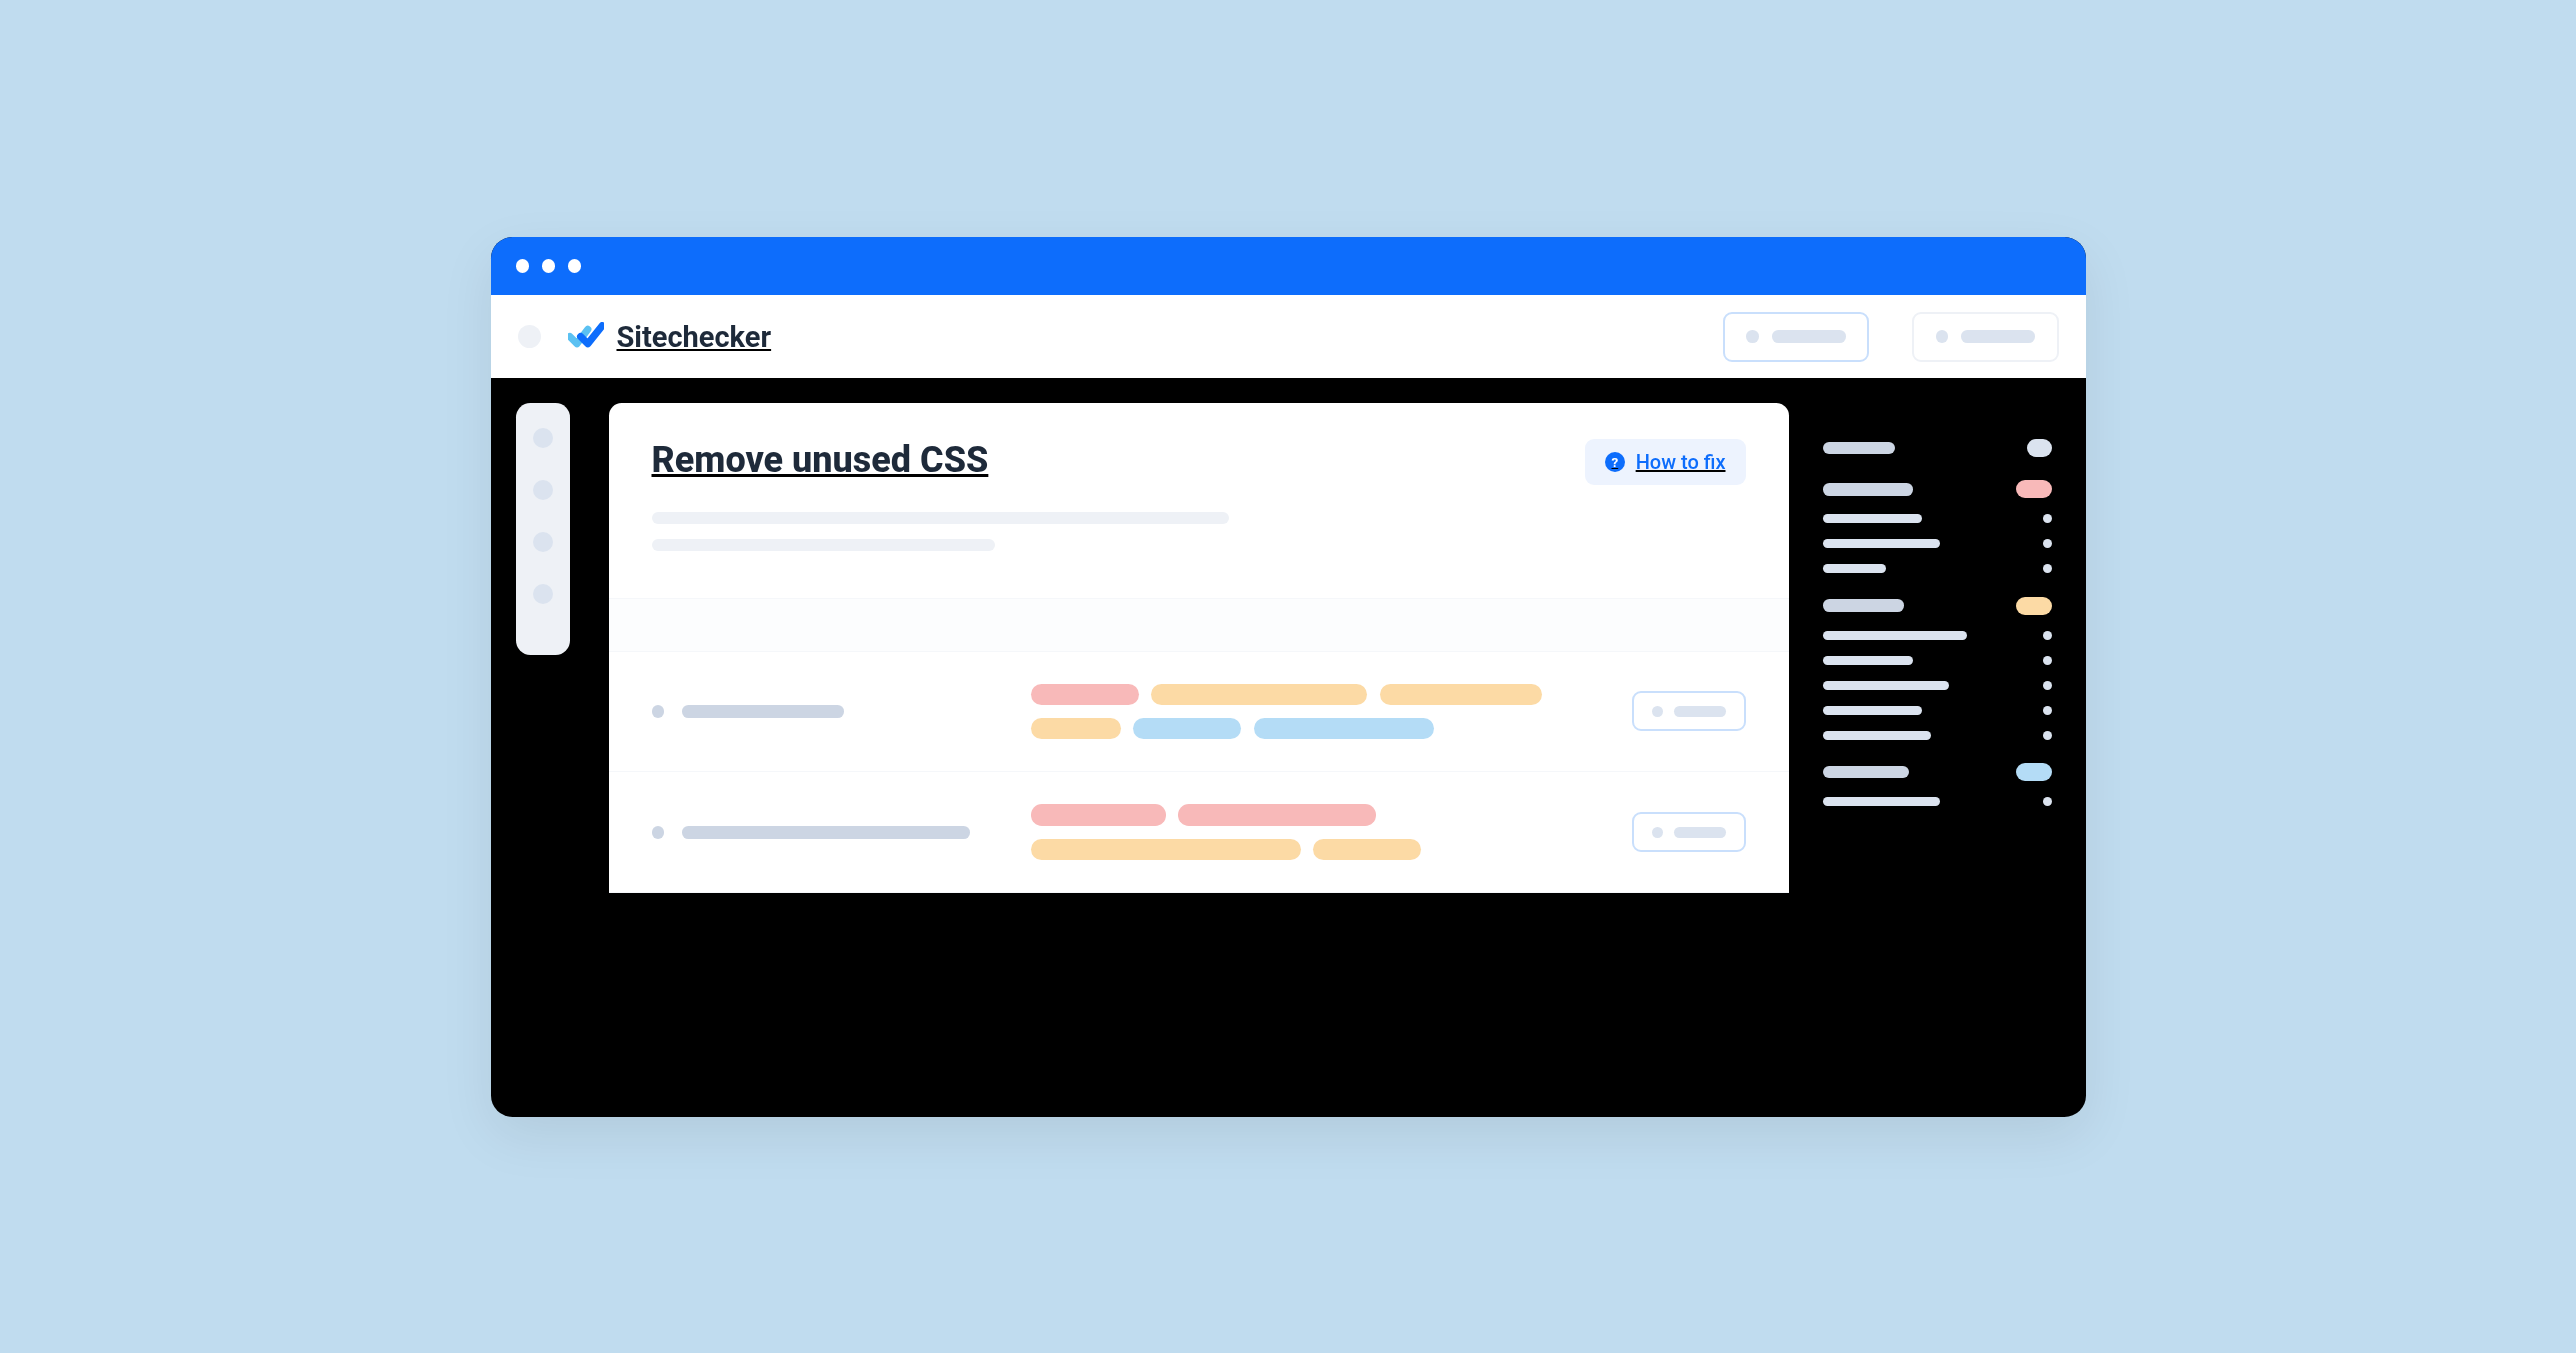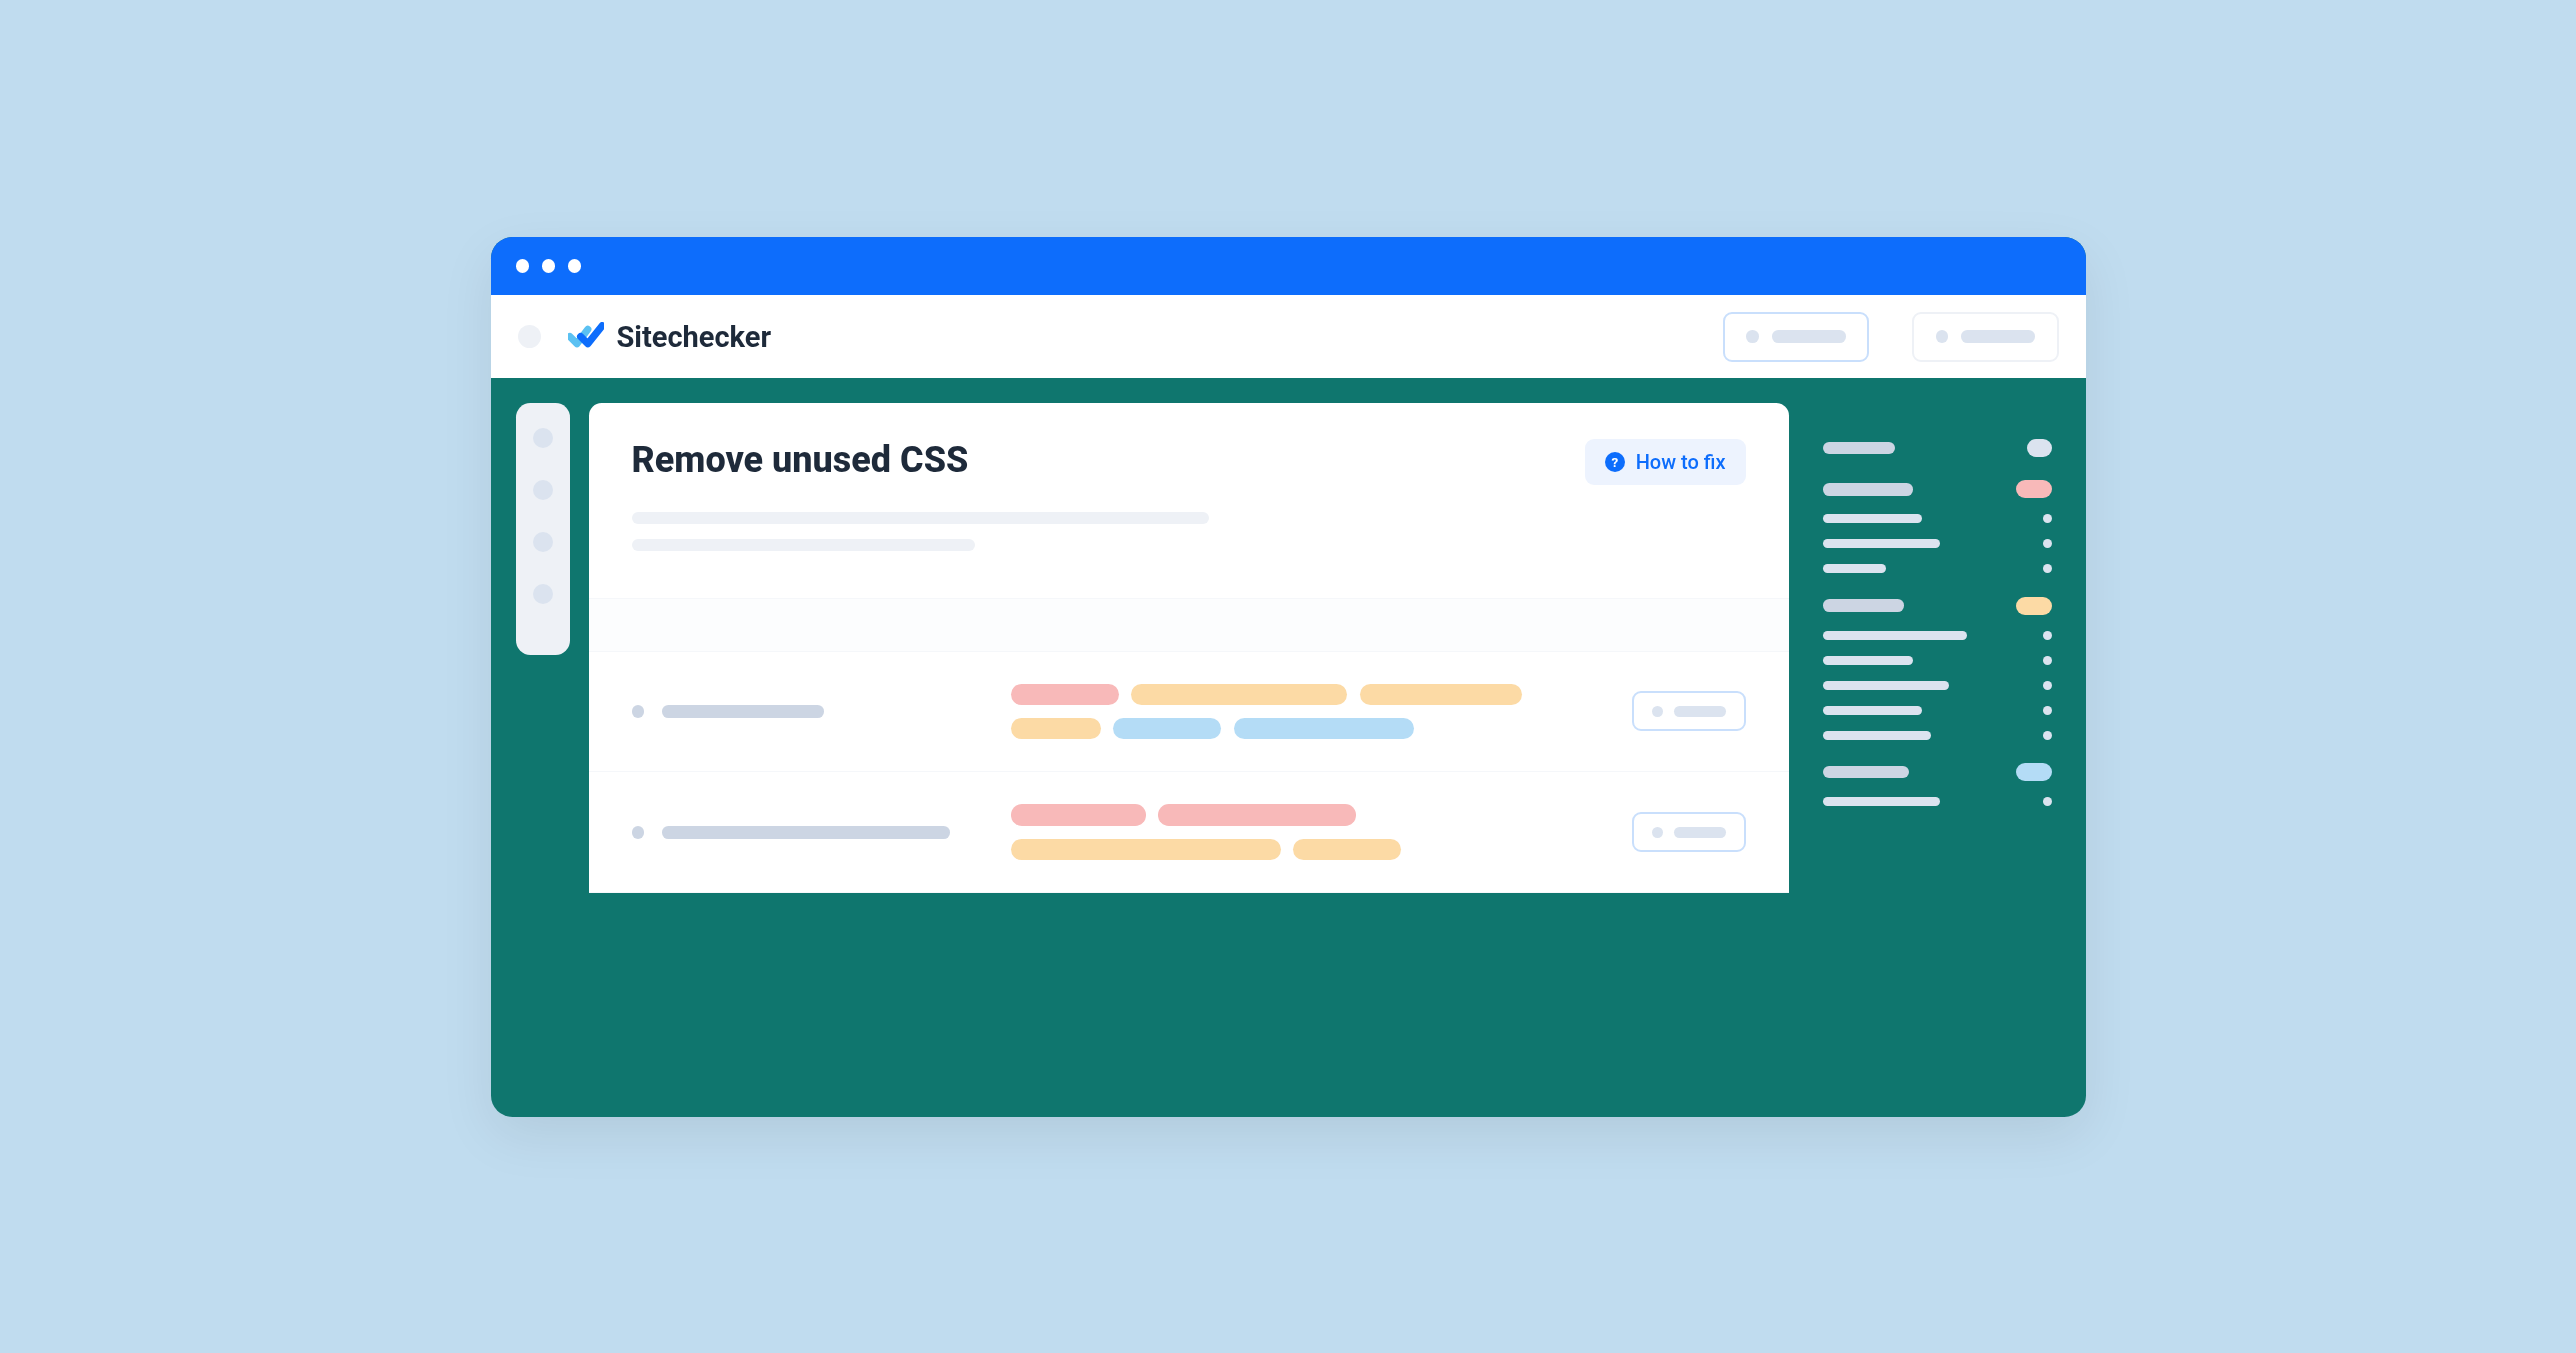--- a/index.html
+++ b/index.html
@@ -11,24 +11,25 @@
       background: #c0dcef;
       width: 2576px;
       height: 1354px;
       font-family: -apple-system, BlinkMacSystemFont, "Segoe UI", Roboto, sans-serif;
       display: flex;
       align-items: center;
       justify-content: center;
     }
     .window {
       width: 1595px;
-      background: #0f766e;
+      background: #000000;
       border-radius: 21.6px;
       overflow: hidden;
       box-shadow: 0 18px 54px rgba(0,0,0,0.08);
+      text-decoration: underline;
     }
     .titlebar {
       background: #0d6dfc;
       height: 58px;
       display: flex;
       align-items: center;
       padding: 0 25px;
     }
     .traffic-lights {
       display: flex;
@@ -90,21 +91,21 @@
     }
     .btn-bar {
       width: 74px;
       height: 12.6px;
       border-radius: 6.3px;
       background: #dbe3ef;
     }
     .body {
       display: flex;
       padding: 25px 0 0 0;
-      gap: 19px;
+      gap: 39px;
       height: 739px;
     }
     .sidebar {
       width: 54px;
       background: #eef1f6;
       border-radius: 14.4px;
       margin-left: 25px;
       display: flex;
       flex-direction: column;
       align-items: center;

